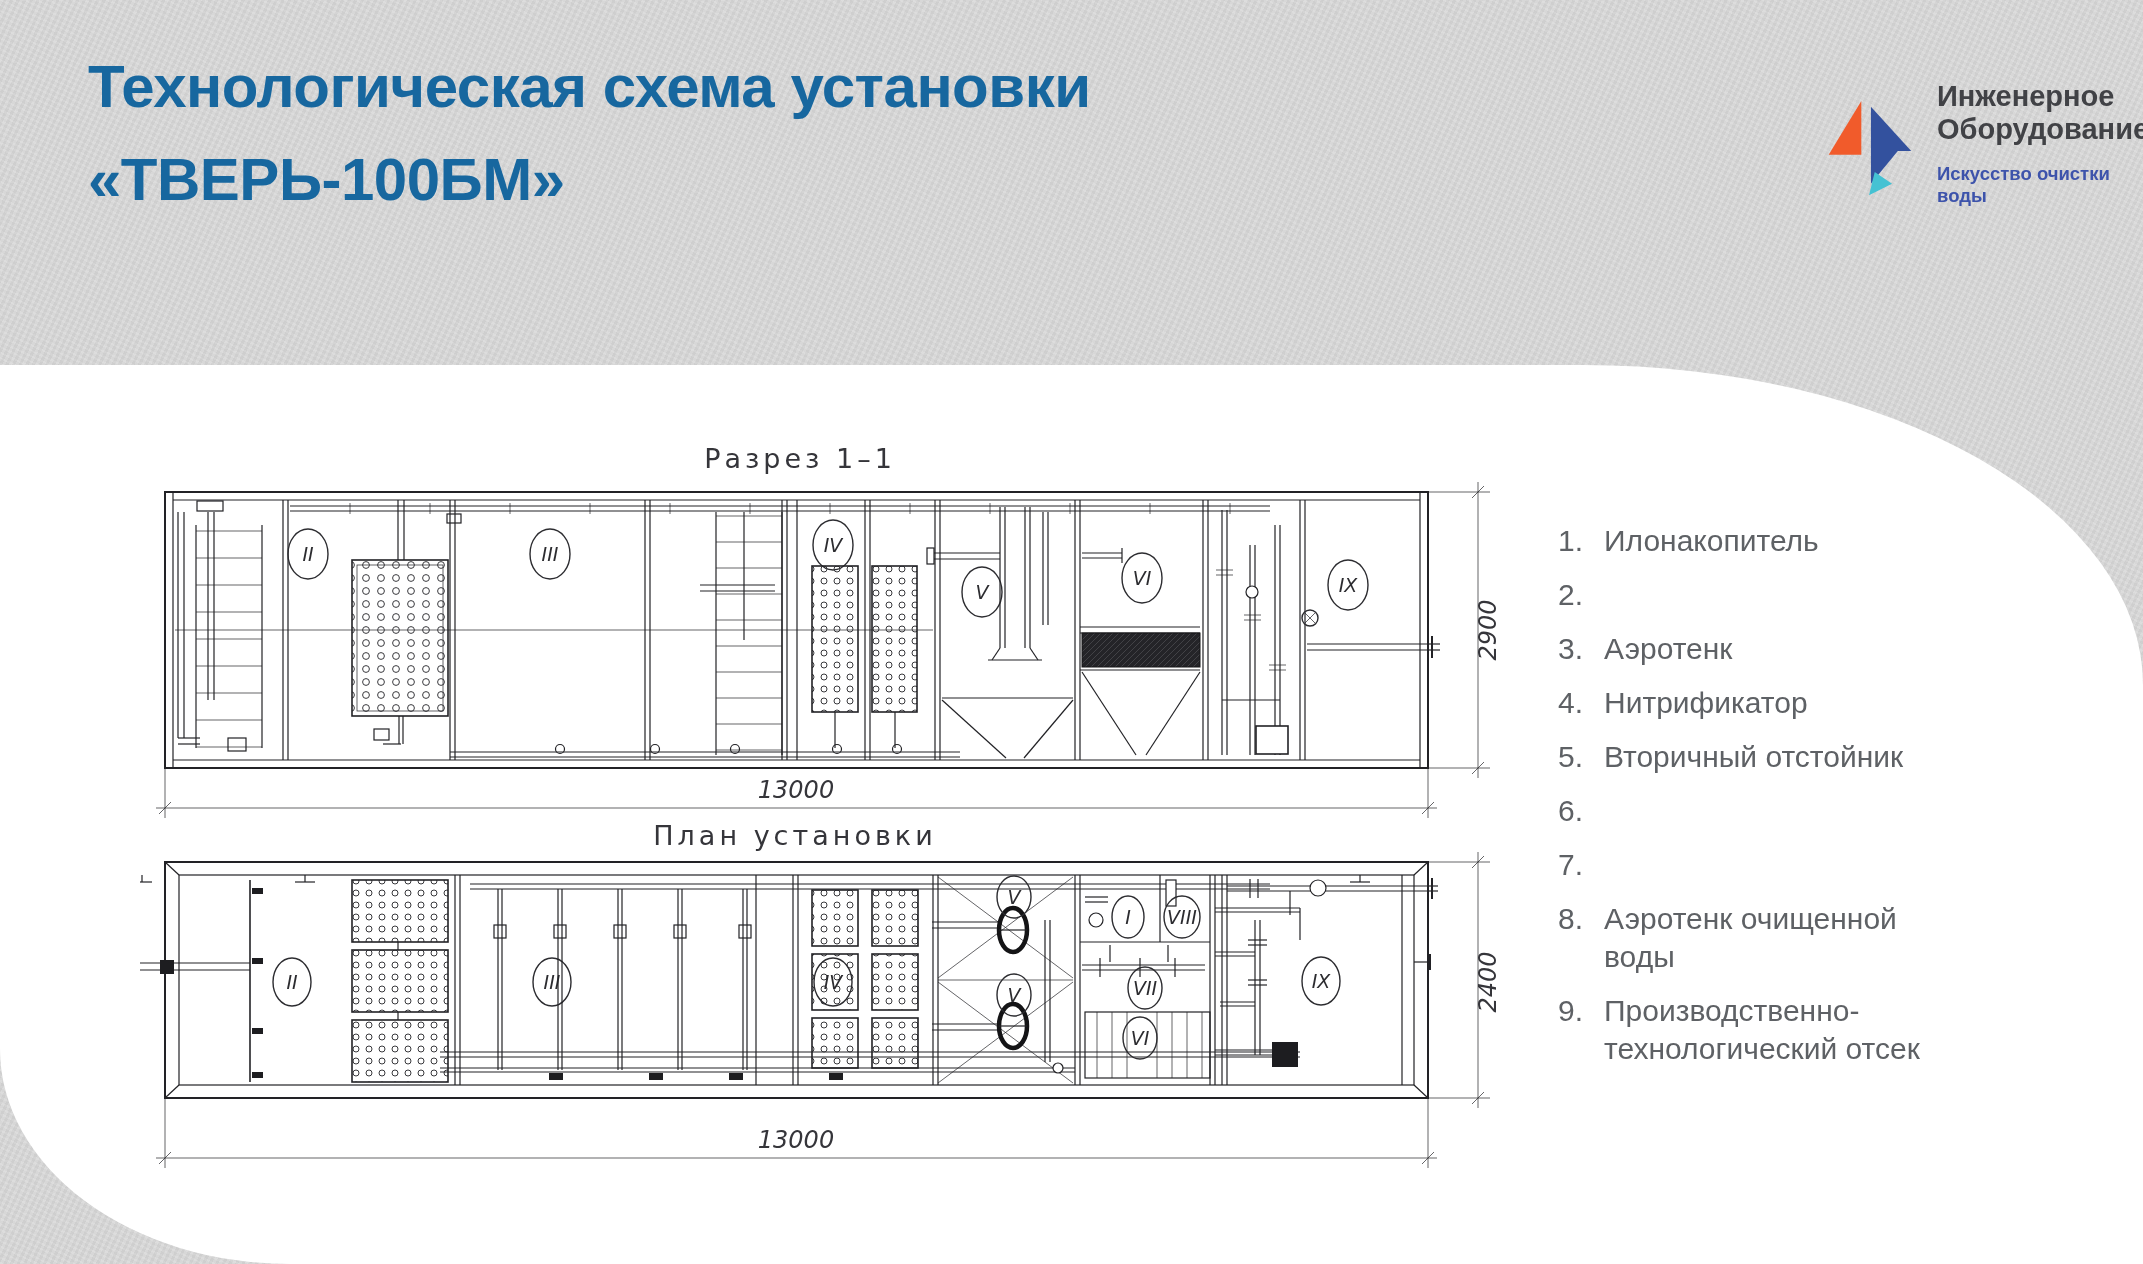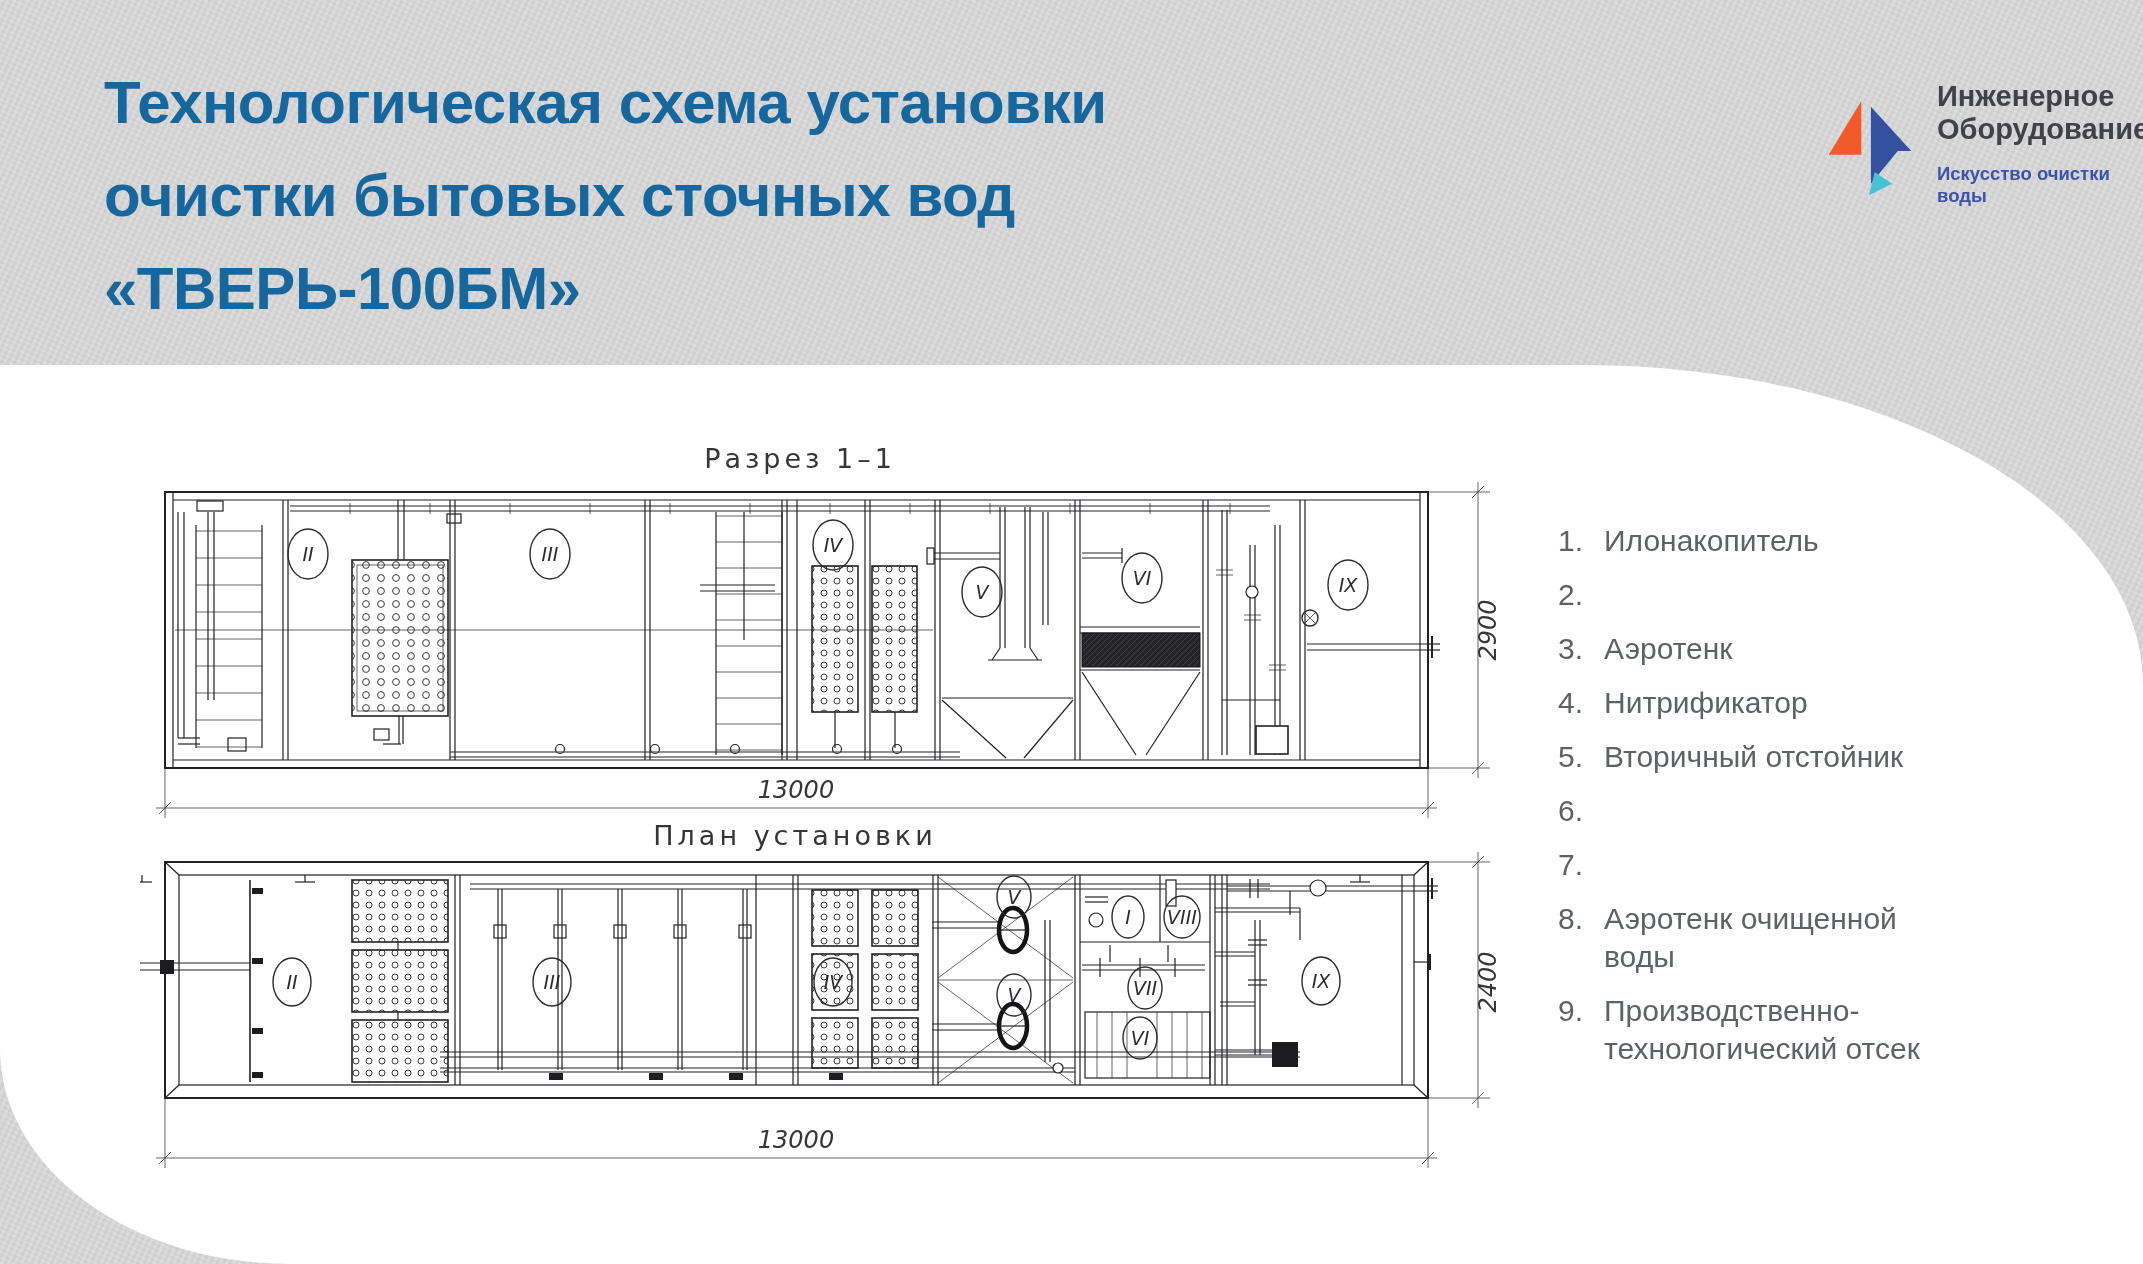--- a/index.html
+++ b/index.html
@@ -6,21 +6,21 @@
   .page{position:relative;width:2143px;height:1264px;overflow:hidden;
         font-family:"Liberation Sans",sans-serif;
         background:#d8d8d8;
         background-image:
           repeating-linear-gradient(115deg, rgba(255,255,255,.07) 0 3px, rgba(120,120,120,.06) 3px 6px),
           repeating-linear-gradient(25deg, rgba(255,255,255,.06) 0 2px, rgba(140,140,140,.05) 2px 5px);}
   .white-panel{position:absolute;left:0;right:0;top:365px;bottom:0;background:#ffffff;
         border-top-right-radius:560px 320px;
         border-bottom-left-radius:290px 215px;}
   
-  .title{position:absolute;left:88px;top:40px;margin:16px;
+  .title{position:absolute;left:88px;top:40px;margin:0;
         font-size:60px;font-weight:bold;letter-spacing:-.5px;line-height:93px;color:#17679F;}
   .title div{white-space:nowrap;}
   
   .logo{position:absolute;left:1821px;top:56px;display:flex;align-items:flex-end;}
   .logo-mark{width:96px;height:112px;flex:0 0 auto;}
   .logo-text{margin-left:20px;padding-top:24px;}
   .logo-name{font-size:29px;font-weight:bold;line-height:33px;color:#414246;letter-spacing:0;}
   .logo-tagline{margin-top:17px;font-size:18.5px;font-weight:bold;color:#3D53AB;}
   
   .legend{position:absolute;left:1558px;top:522px;width:420px;color:#5E6165;}
@@ -41,21 +41,20 @@
 </style>
 </head>
 <body>
 
 <div class="page">
 
   <div class="white-panel"></div>
 
   <h1 class="title">
     <div>Технологическая схема установки</div>
-    <div>очистки бытовых сточных вод</div>
     <div>«ТВЕРЬ-100БМ»</div>
   </h1>
 
   <div class="logo">
     <svg class="logo-mark" viewBox="0 0 100 116">
       <polygon points="42,6 8,62 42,62" fill="#F15B2B"></polygon>
       <polygon points="52,12 94,58 52,58" fill="#33519E"></polygon>
       <polygon points="52,58 80,58 52,92" fill="#33519E"></polygon>
       <polygon points="56,80 74,92 50,104" fill="#45C2D3"></polygon>
     </svg>

